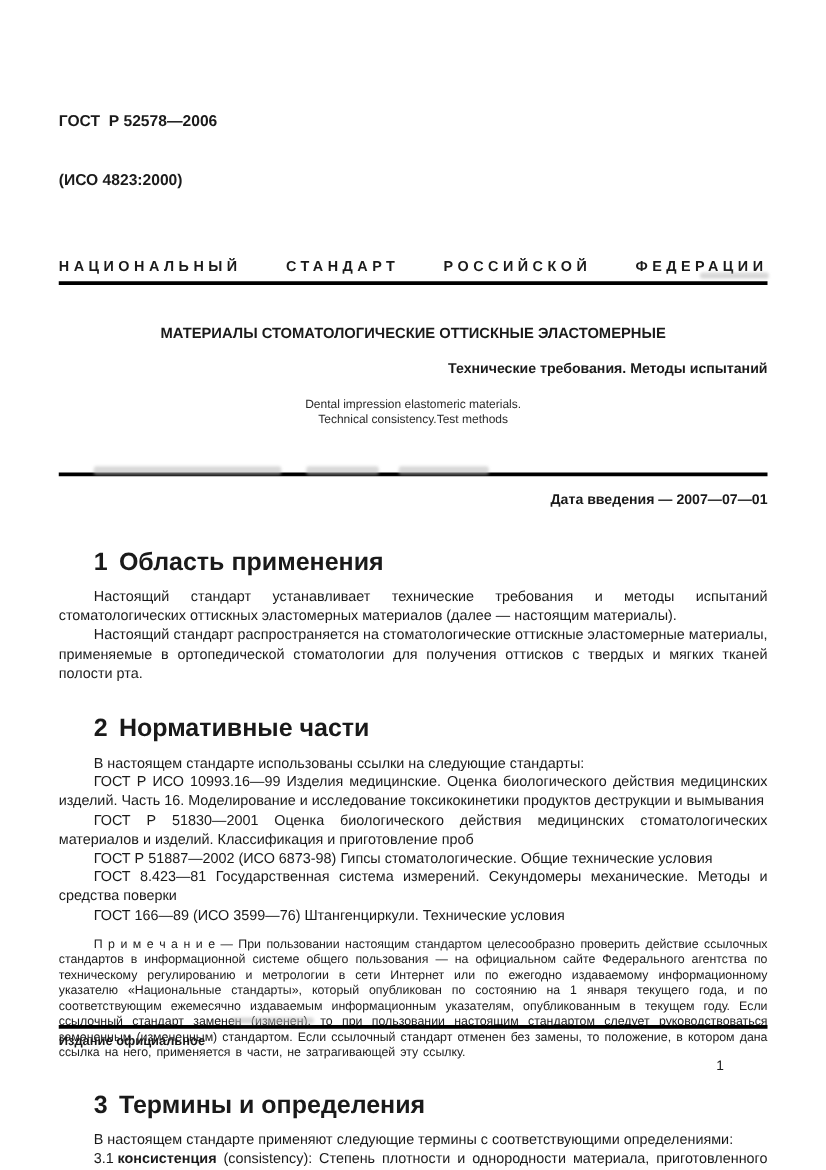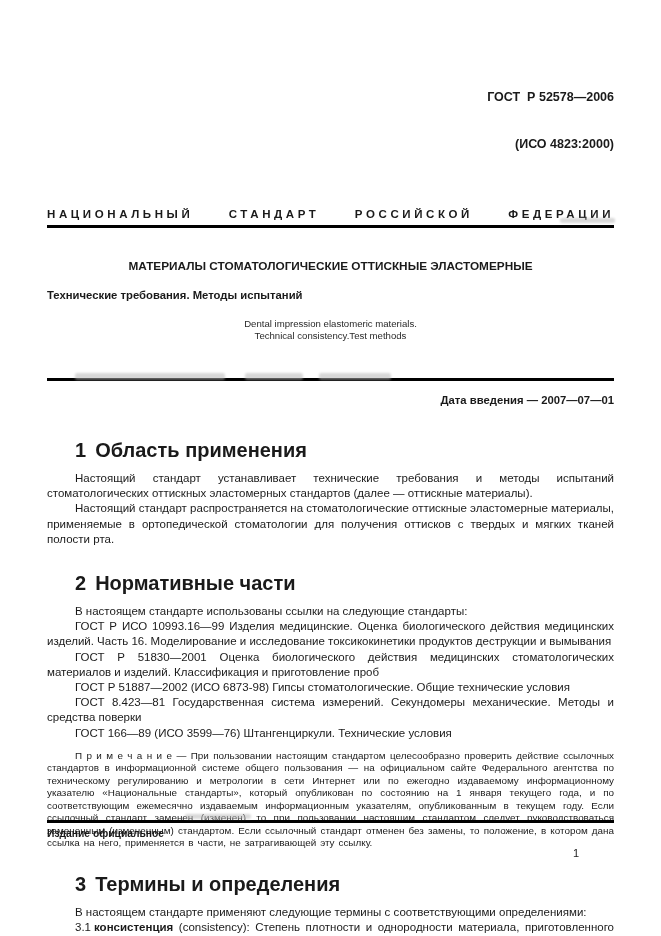--- a/index.html
+++ b/index.html
@@ -18,21 +18,21 @@
     box-sizing: border-box;
   }
   .content {
     padding: 0 47px;
   }
   .pre { white-space: pre-wrap; }
 
   
   .doc-number {
     margin-top: 59px;
-    text-align: right;
+    text-align: left;
     font-weight: bold;
     font-size: 12.5px;
     line-height: 15.5px;
   }
   .fed-banner {
     margin-top: 25px;
     font-weight: bold;
     font-size: 11.5px;
     letter-spacing: 3.6px;
     text-align: justify;
@@ -48,21 +48,21 @@
 
   
   .title-ru {
     margin-top: 31px;
     text-align: center;
     font-weight: bold;
     font-size: 11.8px;
   }
   .subtitle-ru {
     margin-top: 16px;
-    text-align: left;
+    text-align: right;
     font-weight: bold;
     font-size: 11.3px;
   }
   .title-en {
     margin-top: 17px;
     text-align: center;
     font-size: 9.6px;
     line-height: 12px;
     color: #2a2a2a;
   }
@@ -165,21 +165,21 @@
 
     <div class="rule rule-oks">
       <div class="smudge" style="left:28px; top:-5px; width:150px;"></div>
       <div class="smudge" style="left:198px; top:-5px; width:58px;"></div>
       <div class="smudge" style="left:272px; top:-5px; width:72px;"></div>
     </div>
 
     <div class="date-line">Дата введения — 2007—07—01</div>
 
     <h2 class="section-heading h1"><span class="sec-num">1</span><span>Область применения</span></h2>
-    <p class="body after-heading">Настоящий стандарт устанавливает технические требования и методы испытаний стоматологических оттискных эластомерных стандартов (далее — оттискные материалы).</p>
+    <p class="body after-heading">Настоящий стандарт устанавливает технические требования и методы испытаний стоматологических оттискных эластомерных материалов (далее — настоящим материалы).</p>
     <p class="body">Настоящий стандарт распространяется на стоматологические оттискные эластомерные материалы, применяемые в ортопедической стоматологии для получения оттисков с твердых и мягких тканей полости рта.</p>
 
     <h2 class="section-heading h2"><span class="sec-num">2</span><span>Нормативные части</span></h2>
     <p class="body after-heading">В настоящем стандарте использованы ссылки на следующие стандарты:</p>
     <p class="body ref">ГОСТ Р ИСО 10993.16—99 Изделия медицинские. Оценка биологического действия медицинских изделий. Часть 16. Моделирование и исследование токсикокинетики продуктов деструкции и вымывания</p>
     <p class="body ref">ГОСТ Р 51830—2001 Оценка биологического действия медицинских стоматологических материалов и изделий. Классификация и приготовление проб</p>
     <p class="body ref">ГОСТ Р 51887—2002 (ИСО 6873-98) Гипсы стоматологические. Общие технические условия</p>
     <p class="body ref">ГОСТ 8.423—81 Государственная система измерений. Секундомеры механические. Методы и средства поверки</p>
     <p class="body ref">ГОСТ 166—89 (ИСО 3599—76) Штангенциркули. Технические условия</p>
     <p class="note"><span>П р и м е ч а н и е</span> <span>— При пользовании настоящим стандартом целесообразно проверить действие ссылочных стандартов в информационной системе общего пользования — на официальном сайте Федерального агентства по техническому регулированию и метрологии в сети Интернет или по ежегодно издаваемому информационному указателю «Национальные стандарты», который опубликован по состоянию на 1 января текущего года, и по соответствующим ежемесячно издаваемым информационным указателям, опубликованным в текущем году. Если ссылочный стандарт заменен (изменен), то при пользовании настоящим стандартом следует руководствоваться замененным (измененным) стандартом. Если ссылочный стандарт отменен без замены, то положение, в котором дана ссылка на него, применяется в части, не затрагивающей эту ссылку.</span></p>

